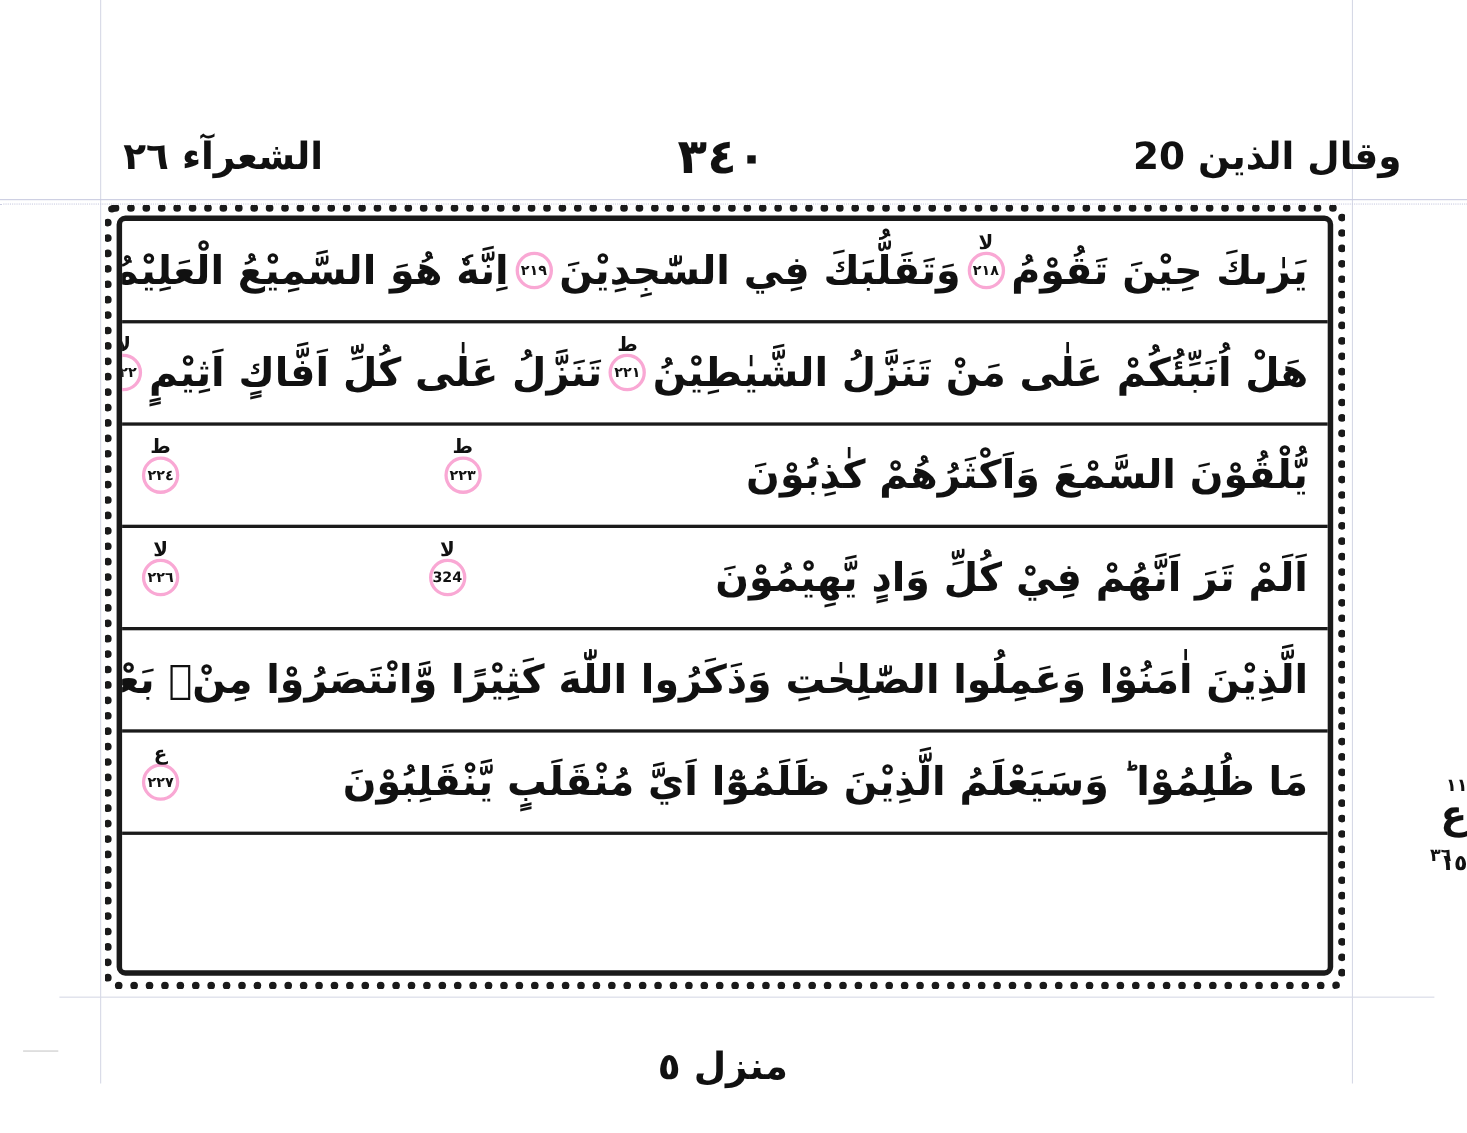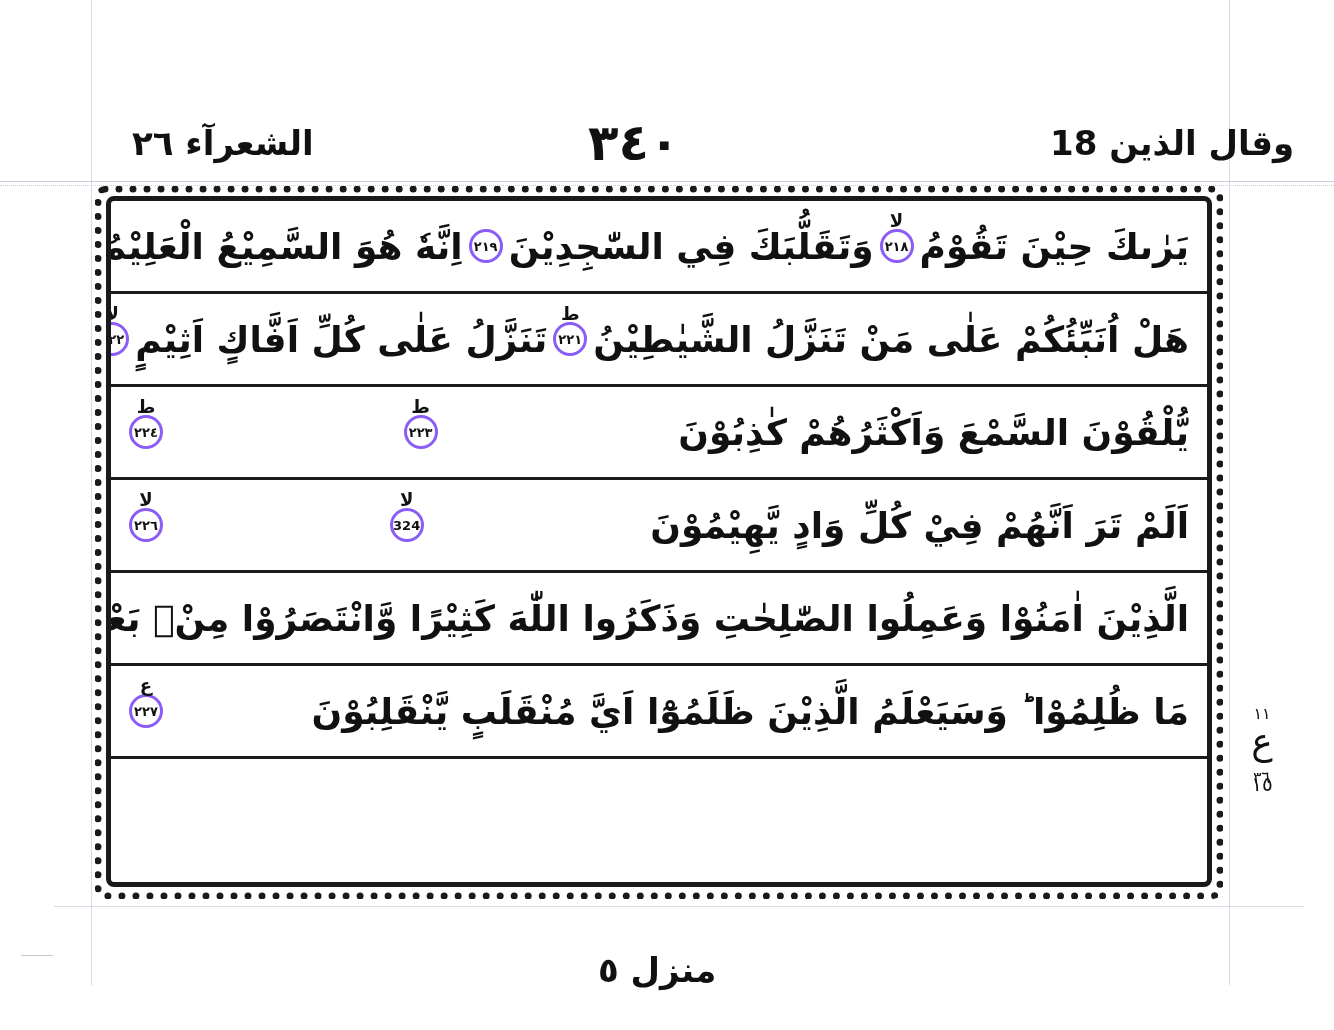--- a/index.html
+++ b/index.html
@@ -39,24 +39,23 @@
     }
     
     .header-text {
       position: absolute;
       top: 118px;
       font-size: 34px;
       font-weight: bold;
       direction: rtl;
       white-space: nowrap;
       line-height: 50px;
-      margin-left: 20px;
     }
     .header-left { left: 112px; }
-    .header-center { left: 568px; font-size: 50px; }
+    .header-center { left: 616px; font-size: 44px; }
     .header-right { left: 1030px; }
 
     
     .frame-outer {
       position: absolute;
       left: 95px;
       top: 186px;
       width: 1128px;
       height: 713px;
       box-sizing: border-box;
@@ -103,45 +102,45 @@
     }
     .seg {
       display: inline-block;
     }
     .ayah-marker {
       display: inline-flex;
       align-items: center;
       justify-content: center;
       width: 34px;
       height: 34px;
-      border: 3px solid #8b5cf6;
+      border: 3px solid #f9a8d4;
       border-radius: 50%;
       font-size: 13px;
       font-weight: bold;
       position: relative;
       flex: 0 0 auto;
       box-sizing: border-box;
     }
     .waqf-sign {
       position: absolute;
       top: -22px;
       left: 50%;
       transform: translateX(-50%);
       font-size: 18px;
       font-weight: bold;
     }
 
     
     .ruku-mark {
       position: absolute;
-      left: 1237px;
+      left: 1284px;
       top: 706px;
       width: 50px;
-      text-align: center;
-      font-weight: normal;
+      text-align: right;
+      font-weight: bold;
       direction: rtl;
     }
     .ruku-top { font-size: 16px; line-height: 16px; }
     .ruku-main { font-size: 36px; line-height: 40px; }
     .ruku-num { font-size: 16px; position: absolute; left: 16px; top: 30px; margin-top: 32px; }
     .ruku-bottom { font-size: 20px; line-height: 24px; margin-top: 10px; }
 
     
     .footer-text {
       position: absolute;
@@ -158,21 +157,21 @@
 <body>
 
 <div class="guide-v" style="left:91px; top:0; height:985px;"></div>
 <div class="guide-v" style="left:1229px; top:0; height:985px;"></div>
 <div class="guide-h" style="left:0; top:181px; width:1334px;"></div>
 <div class="guide-h-thin" style="left:54px; top:906px; width:1250px;"></div>
 <div class="margin-tick" style="left:21px; top:955px; width:32px;"></div>
 
 <div class="header-text header-left">الشعرآء ٢٦</div>
 <div class="header-text header-center">٣٤٠</div>
-<div class="header-text header-right">وقال الذين 18</div>
+<div class="header-text header-right">وقال الذين 20</div>
 
 <div class="frame-outer"></div>
 <div class="frame-inner">
   <div class="lines">
 
     <div class="verse-line">
       <span class="seg">يَرٰىكَ حِيْنَ تَقُوْمُ</span>
       <span class="ayah-marker">
         <span class="waqf-sign">لا</span>
         <span>٢١٨</span>

